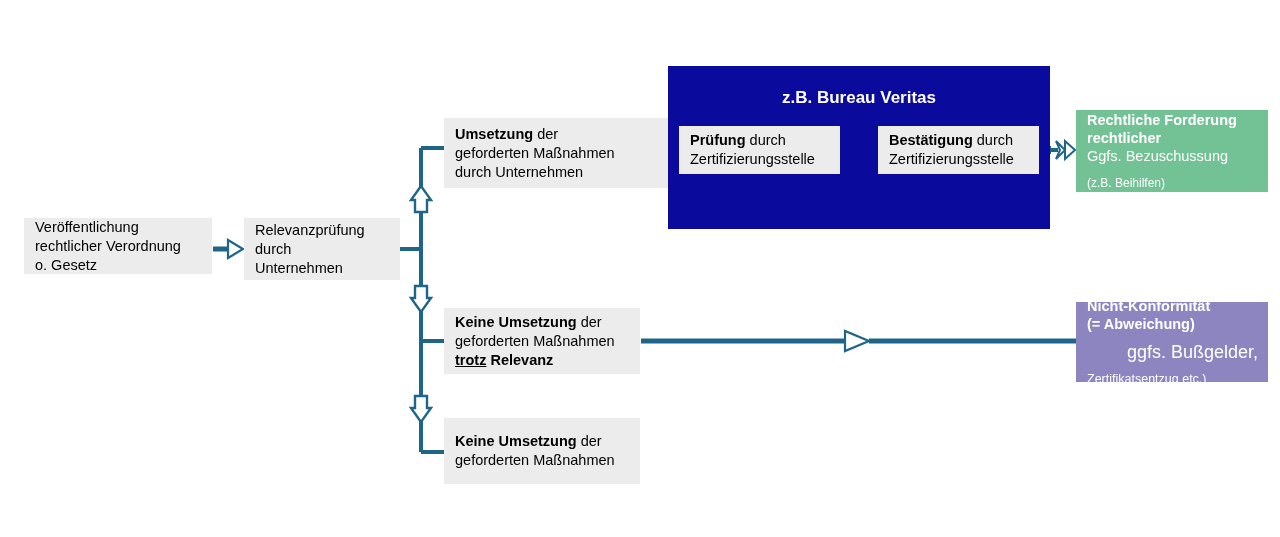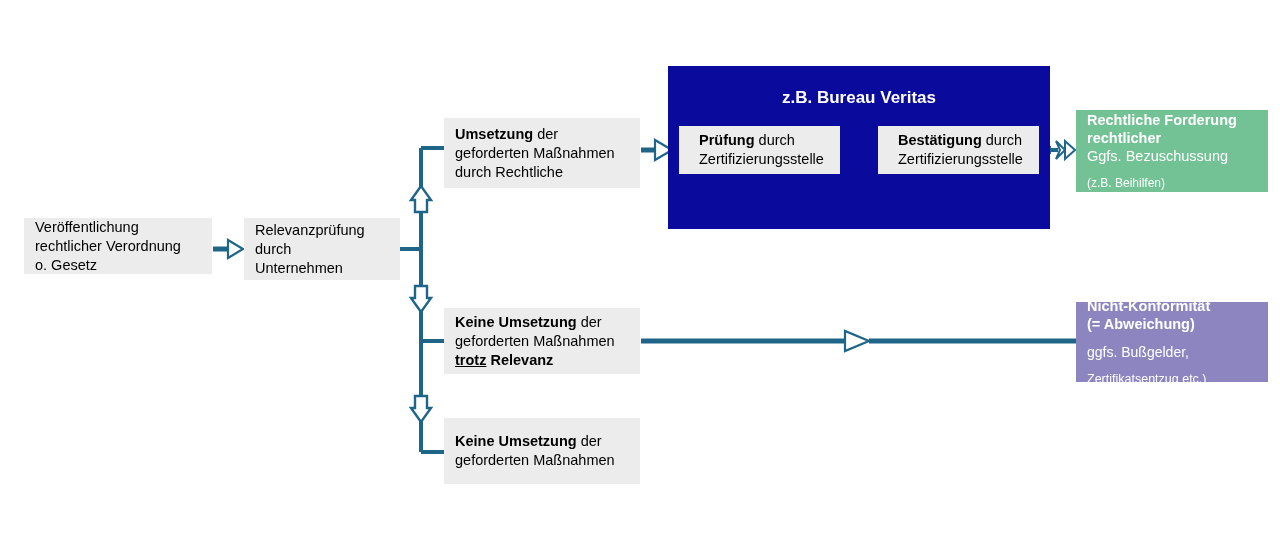--- a/index.html
+++ b/index.html
@@ -42,21 +42,21 @@
     text-align: center;
     left: 0;
     right: 0;
     top: 70px;
   }
   .inner-box {
     background: #ececec;
     color: #000000;
     font-size: 14.5px;
     line-height: 19px;
-    padding: 7px 10px 7px 20px;
+    padding: 7px 10px 7px 11px;
   }
   .green-box {
     background: #73c295;
     color: #ffffff;
     padding: 6px 10px 6px 11px;
   }
   .purple-box {
     background: #8d85bf;
     color: #ffffff;
     padding: 6px 10px 6px 11px;
@@ -155,26 +155,26 @@
     <div>rechtlicher Verordnung</div>
     <div>o. Gesetz</div>
   </div>
 
   <div class="node grey-box" style="left:244px; top:218px; width:156px; height:62px;">
     <div>Relevanzprüfung</div>
     <div>durch</div>
     <div>Unternehmen</div>
   </div>
 
-  <div class="node grey-box" style="left:444px; top:118px; width:196px; height:70px;">
+  <div class="node grey-box" style="left:444px; top:118px; width:224px; height:70px;">
     <div>
       <b>Umsetzung</b><span> der</span>
     </div>
     <div>geforderten Maßnahmen</div>
-    <div>durch Rechtliche</div>
+    <div>durch Unternehmen</div>
   </div>
 
   <div class="node grey-box" style="left:444px; top:308px; width:196px; height:66px;">
     <div>
       <b>Keine Umsetzung</b><span> der</span>
     </div>
     <div>geforderten Maßnahmen</div>
     <div>
       <b><u>trotz</u></b><b> Relevanz</b>
     </div>
@@ -208,17 +208,17 @@
   <div class="node green-box" style="left:1076px; top:110px; width:192px; height:82px;">
     <div class="hl-title">Rechtliche Forderung</div>
     <div class="hl-title">rechtlicher</div>
     <div class="hl-sub">Ggfs. Bezuschussung</div>
     <div class="hl-small">(z.B. Beihilfen)</div>
   </div>
 
   <div class="node purple-box" style="left:1076px; top:302px; width:192px; height:80px;">
     <div class="hl-title">Nicht-Konformität</div>
     <div class="hl-title">(= Abweichung)</div>
-    <div class="hl-small" style="font-size:14px;line-height:16px;">ggfs. Bußgelder,</div>
+    <div class="hl-small" style="font-size:18px;line-height:16px;text-align:right;">ggfs. Bußgelder,</div>
     <div class="hl-small" style="font-size:12.5px;line-height:16px;">Zertifikatsentzug etc.)</div>
   </div>
 
 </div>
 
 </body></html>

